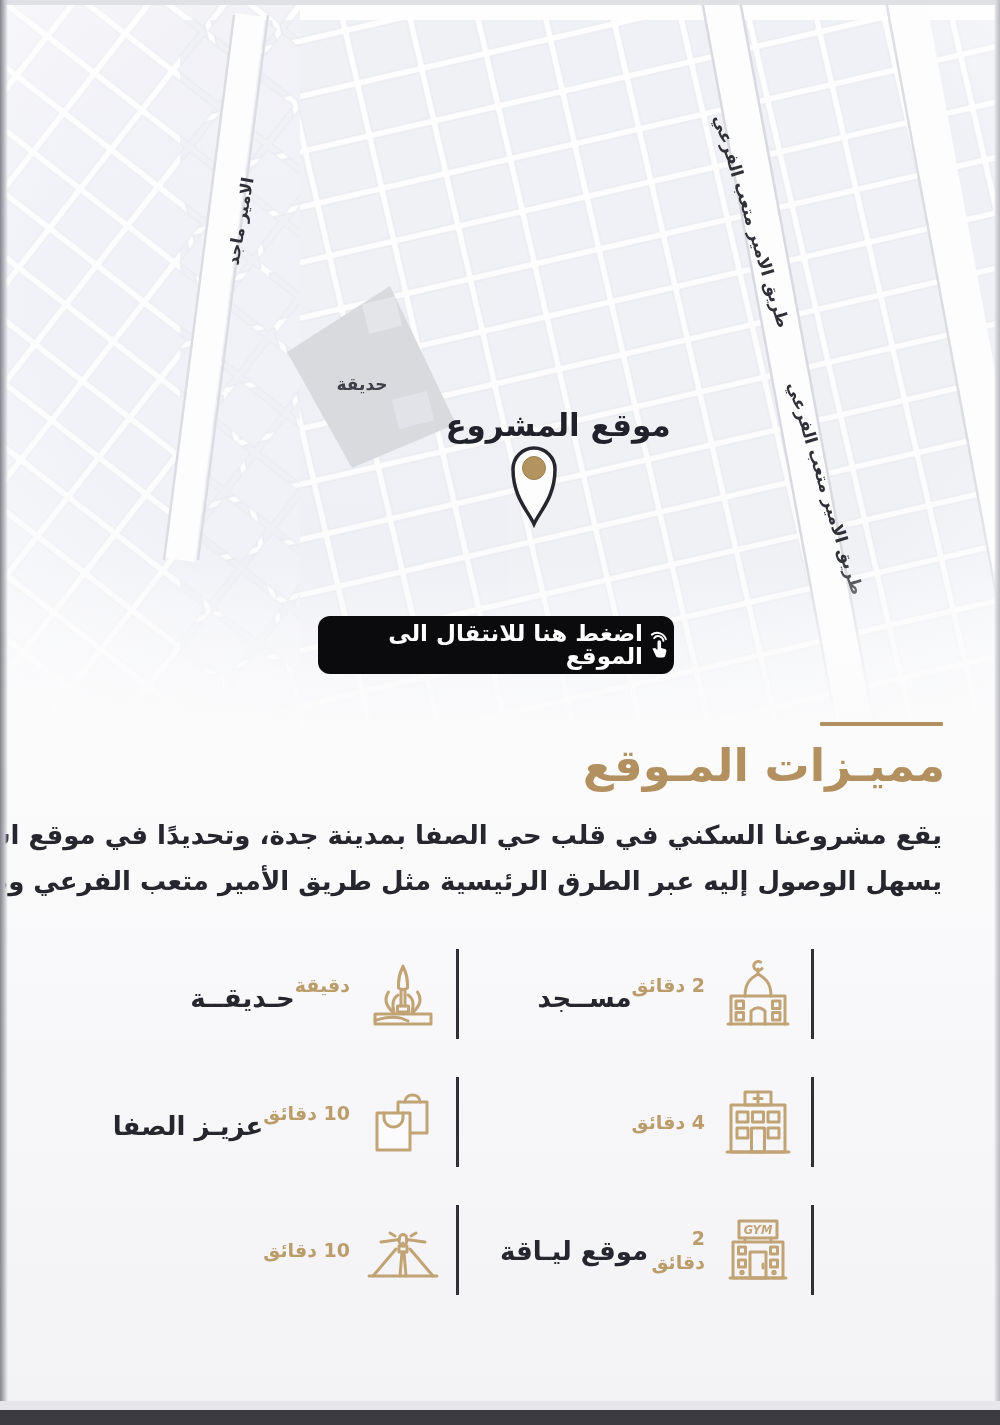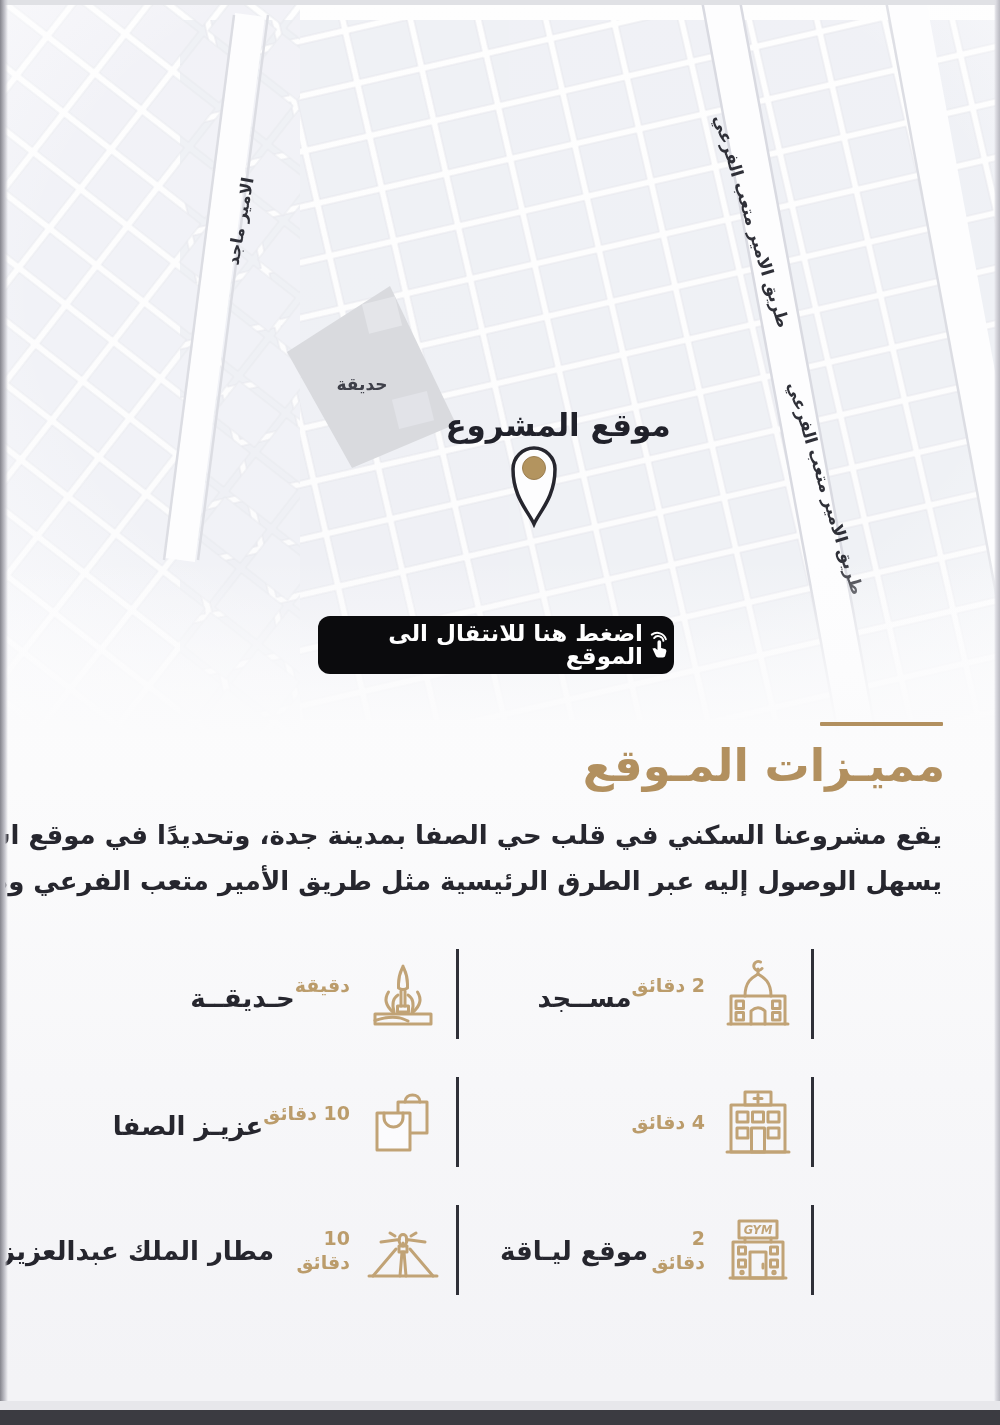--- a/index.html
+++ b/index.html
@@ -253,21 +253,20 @@
               <path d="M40 36 v-3"></path>
               <path d="M36.5 28 a3.5 3.5 0 0 1 7 0 v2.5"></path>
               <path d="M43.5 29.5 L62 32 M36.5 29.5 L18 32"></path>
               <path d="M44 31 l-1.6 4 h-4.8 L36 31"></path>
               <path d="M32 26 l-5 -3 M48 26 l5 -3"></path>
             </g>
           </svg>
         </div>
         <div class="texts">
           <span class="time">10 دقائق</span>
-          <span class="name">مطار الملك عبدالعزيز</span>
         </div>
       </div>
 
     </div>
   </div>
 
   <div class="edge-top"></div>
   <div class="edge-left"></div>
   <div class="edge-right"></div>
   <div class="edge-bottom-gap"></div>

